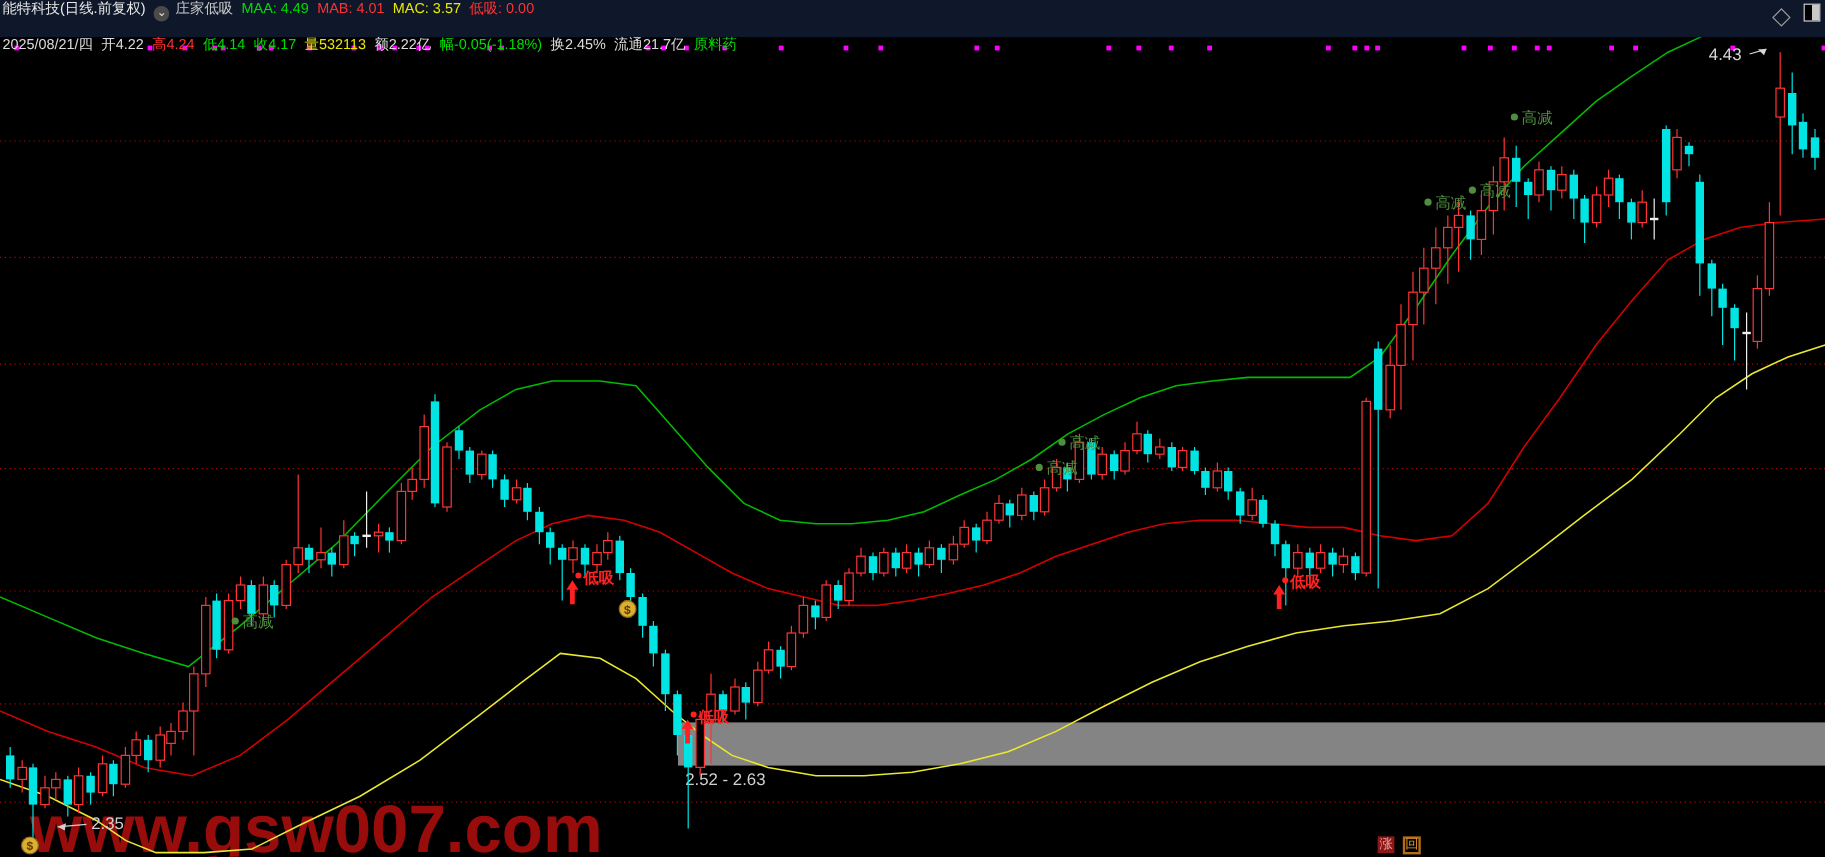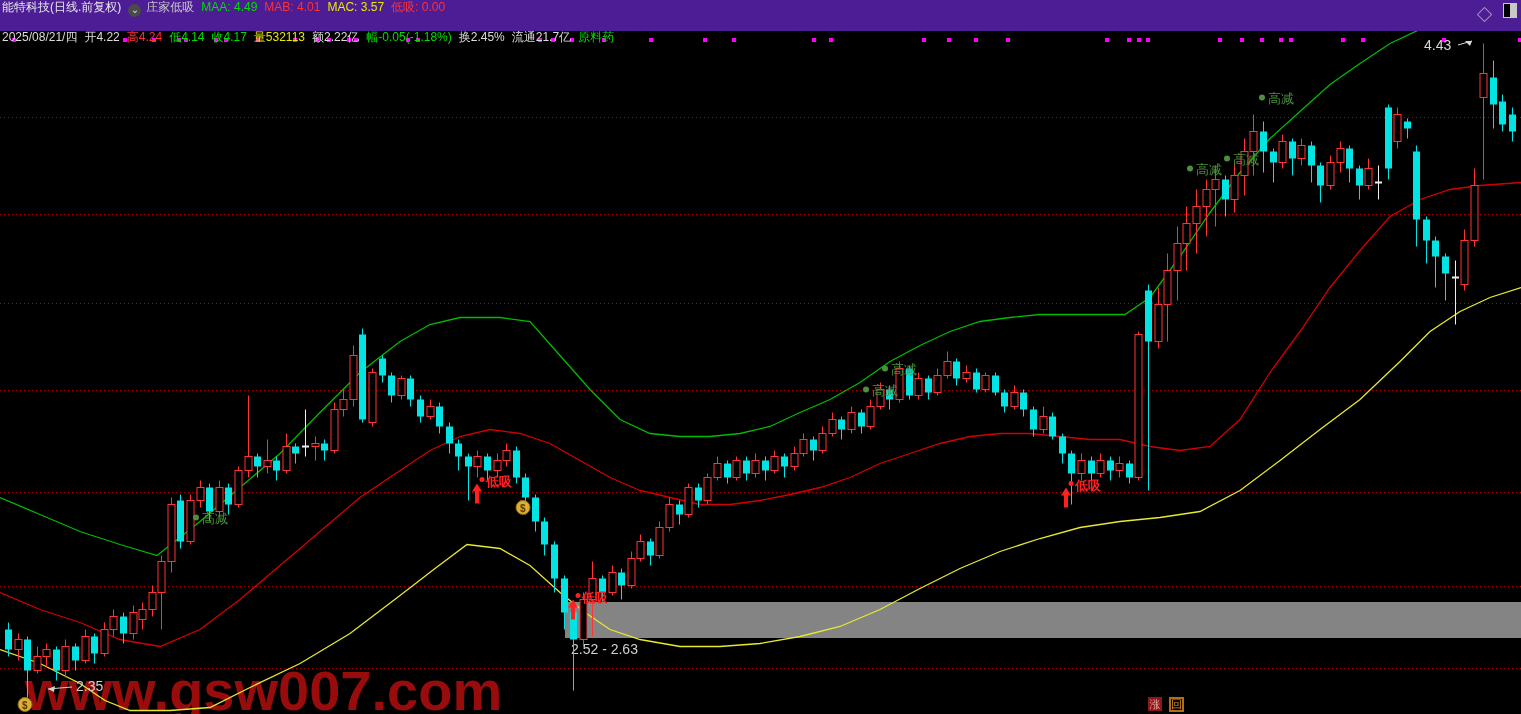--- a/index.html
+++ b/index.html
@@ -1,18 +1,18 @@
 <!DOCTYPE html>
 <html><head>
 <meta charset="utf-8">
 <style>
   html,body{margin:0;padding:0;background:#000;}
   body{width:1521px;height:714px;position:relative;overflow:hidden;
        font-family:"Liberation Sans","DejaVu Sans",sans-serif;}
-  #header{position:absolute;left:0;top:0;width:100%;height:31px;background:#4c1d95;z-index:5;}
+  #header{position:absolute;left:0;top:0;width:100%;height:31px;background:#0f172a;z-index:5;}
   .hline{position:absolute;left:2px;white-space:nowrap;font-size:12px;line-height:15px;}
   #hline1{top:0;}
   #hline2{top:30px;}
   .hseg{margin-right:7px;}
   #drop-icon{display:inline-block;width:13px;height:13px;border-radius:50%;background:#4a4a4a;
              color:#ddd;font-size:10px;line-height:11px;text-align:center;vertical-align:-2px;margin-right:5px;}
   #win-icons{position:absolute;right:4px;top:3px;z-index:6;}
   #diamond-icon{display:inline-block;width:9px;height:9px;border:1px solid #9a9a9a;
                 transform:rotate(45deg);margin-right:9px;}
   #split-icon{display:inline-block;width:12px;height:13px;border:1px solid #c8c8c8;

